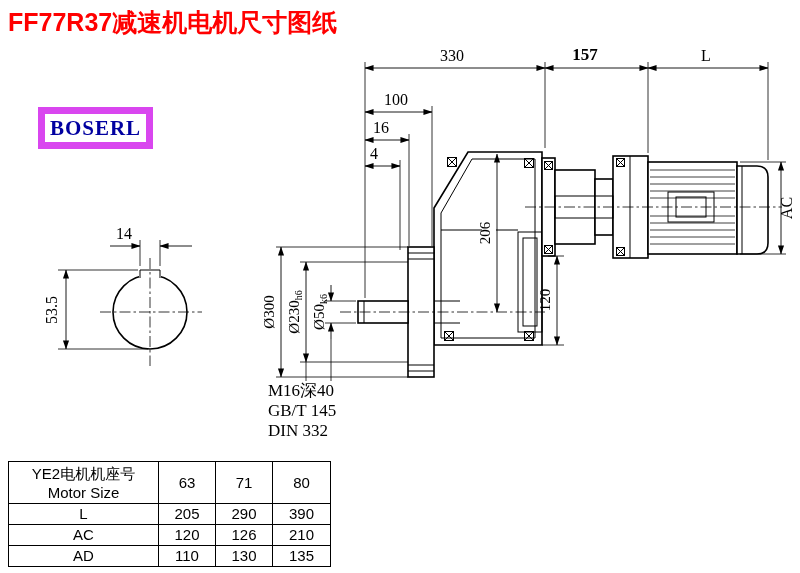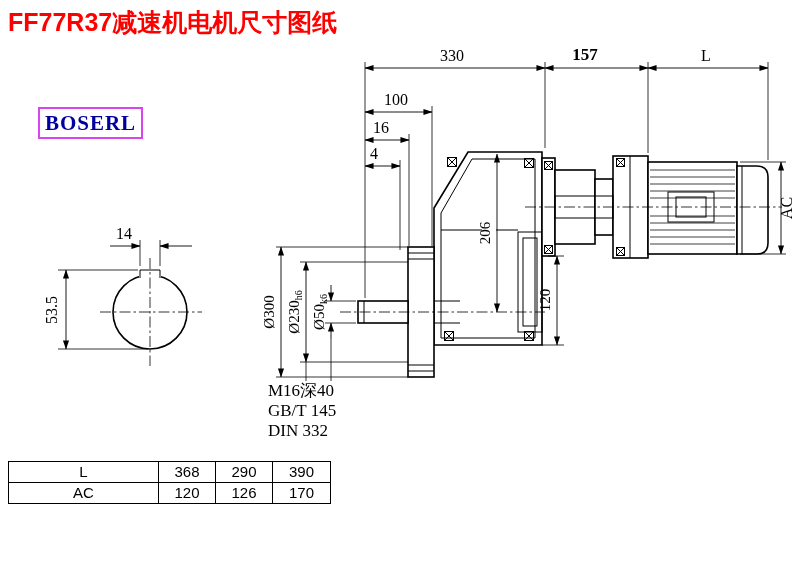--- a/index.html
+++ b/index.html
@@ -1,20 +1,20 @@
 <!DOCTYPE html>
 <html><head>
 <meta charset="utf-8">
 <style>
   html,body{margin:0;padding:0;background:#fff;}
   #page{position:relative;width:800px;height:573px;background:#fff;overflow:hidden;
         font-family:"Liberation Sans",sans-serif;padding-left:33px;}
   #title{position:absolute;left:8px;top:6px;font-size:25px;font-weight:bold;color:#f00;
          font-family:"Liberation Sans",sans-serif;}
-  #logo{position:absolute;left:38px;top:107px;width:101px;height:28px;border:2px solid #d946ef;
+  #logo{position:absolute;left:38px;top:107px;width:101px;height:28px;border:7px solid #d946ef;
         display:flex;align-items:center;justify-content:center;
         color:#0000a0;font-family:"Liberation Serif",serif;font-weight:bold;
         font-size:21px;letter-spacing:1px;}
   svg{position:absolute;left:0;top:0;}
   .obj{stroke:#000;stroke-width:1.6;fill:#fff;}
   .thin{stroke:#000;stroke-width:1;fill:none;}
   .fin{stroke:#000;stroke-width:0.75;fill:none;}
   .cl{stroke:#000;stroke-width:0.8;fill:none;stroke-dasharray:11 3 2.5 3;}
   .dl{stroke:#000;stroke-width:0.9;fill:none;marker-start:url(#arr);marker-end:url(#arr);}
   .dl1{stroke:#000;stroke-width:0.9;fill:none;marker-end:url(#arr);}
@@ -204,27 +204,42 @@
 
   <table id="spec">
     <colgroup>
         <col style="width:150px">
         <col style="width:57px">
         <col style="width:57px">
         <col style="width:58px">
       </colgroup>
     <tbody>
       <tr>
+        <td class="hd">
+          <div>YE2电机机座号</div>
+          <div>Motor Size</div>
+        </td>
+        <td class="hd">63</td>
+        <td class="hd">71</td>
+        <td class="hd">80</td>
+      </tr>
+      <tr>
         <td>L</td>
-        <td>368</td>
+        <td>205</td>
         <td>290</td>
         <td>390</td>
       </tr>
       <tr>
         <td>AC</td>
         <td>120</td>
         <td>126</td>
-        <td>170</td>
+        <td>210</td>
+      </tr>
+      <tr>
+        <td>AD</td>
+        <td>110</td>
+        <td>130</td>
+        <td>135</td>
       </tr>
     </tbody>
   </table>
 
 </div>
 
 </body></html>

